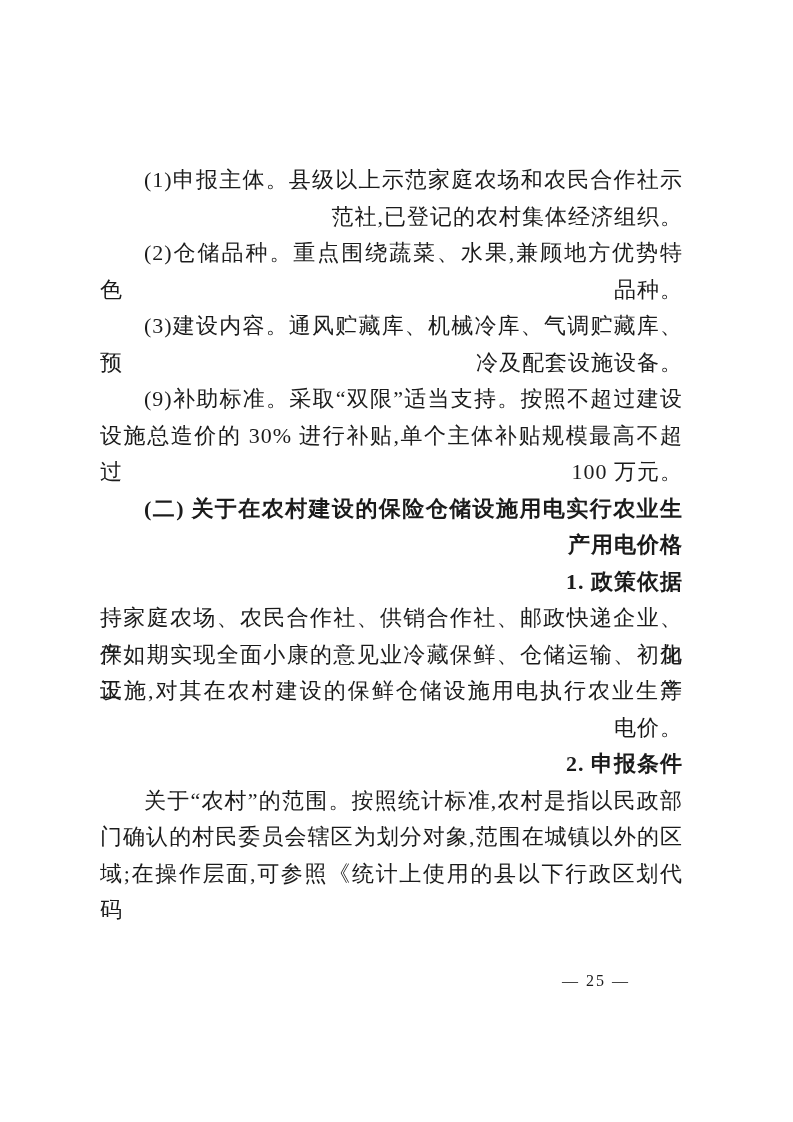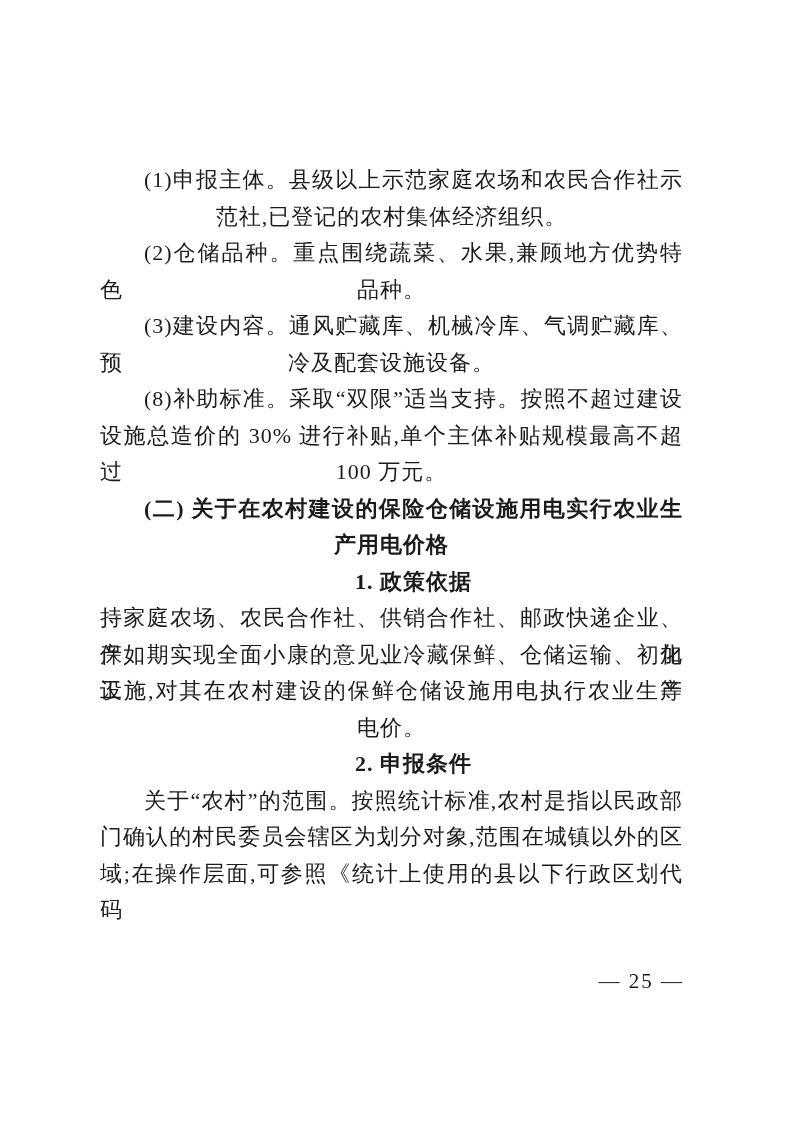--- a/index.html
+++ b/index.html
@@ -23,58 +23,58 @@
     left: 100px;
     top: 162px;
     width: 583px;
   }
   .line {
     font-size: 22px;
     line-height: 36.5px;
     height: 36.5px;
     letter-spacing: 1px;
     white-space: nowrap;
-    text-align: center;
+    text-align: right;
   }
   .line.justify {
     white-space: normal;
     text-align: justify;
     text-align-last: justify;
     text-justify: inter-character;
   }
   .line.indent {
     text-indent: 2em;
   }
   .line.bold {
     font-weight: bold;
   }
   .page-footer {
     position: absolute;
     left: 562px;
     top: 968px;
     width: 122px;
-    text-align: right;
-    font-size: 21px;
+    text-align: left;
+    font-size: 16px;
     line-height: 26px;
     letter-spacing: 2px;
     color: #1b1b1b;
   }
 </style>
 </head>
 <body>
 
 <div class="page">
   <div class="text-block">
       <div class="line indent justify">(1)申报主体。县级以上示范家庭农场和农民合作社示</div>
       <div class="line">范社,已登记的农村集体经济组织。</div>
       <div class="line indent justify">(2)仓储品种。重点围绕蔬菜、水果,兼顾地方优势特色</div>
       <div class="line">品种。</div>
       <div class="line indent justify">(3)建设内容。通风贮藏库、机械冷库、气调贮藏库、预</div>
       <div class="line">冷及配套设施设备。</div>
-      <div class="line indent justify">(8)补助标准。采取“双限”适当支持。按照不超过建设</div>
+      <div class="line indent justify">(9)补助标准。采取“双限”适当支持。按照不超过建设</div>
       <div class="line justify">设施总造价的 30% 进行补贴,单个主体补贴规模最高不超过</div>
       <div class="line">100 万元。</div>
       <div class="line indent justify bold">(二) 关于在农村建设的保险仓储设施用电实行农业生</div>
       <div class="line bold">产用电价格</div>
       <div class="line indent bold">1. 政策依据</div>
       <div class="line justify">持家庭农场、农民合作社、供销合作社、邮政快递企业、产业化</div>
       <div class="line justify">保如期实现全面小康的意见、冷藏保鲜、仓储运输、初加工等</div>
       <div class="line justify">设施,对其在农村建设的保鲜仓储设施用电执行农业生产</div>
       <div class="line">电价。</div>
       <div class="line indent bold">2. 申报条件</div>

